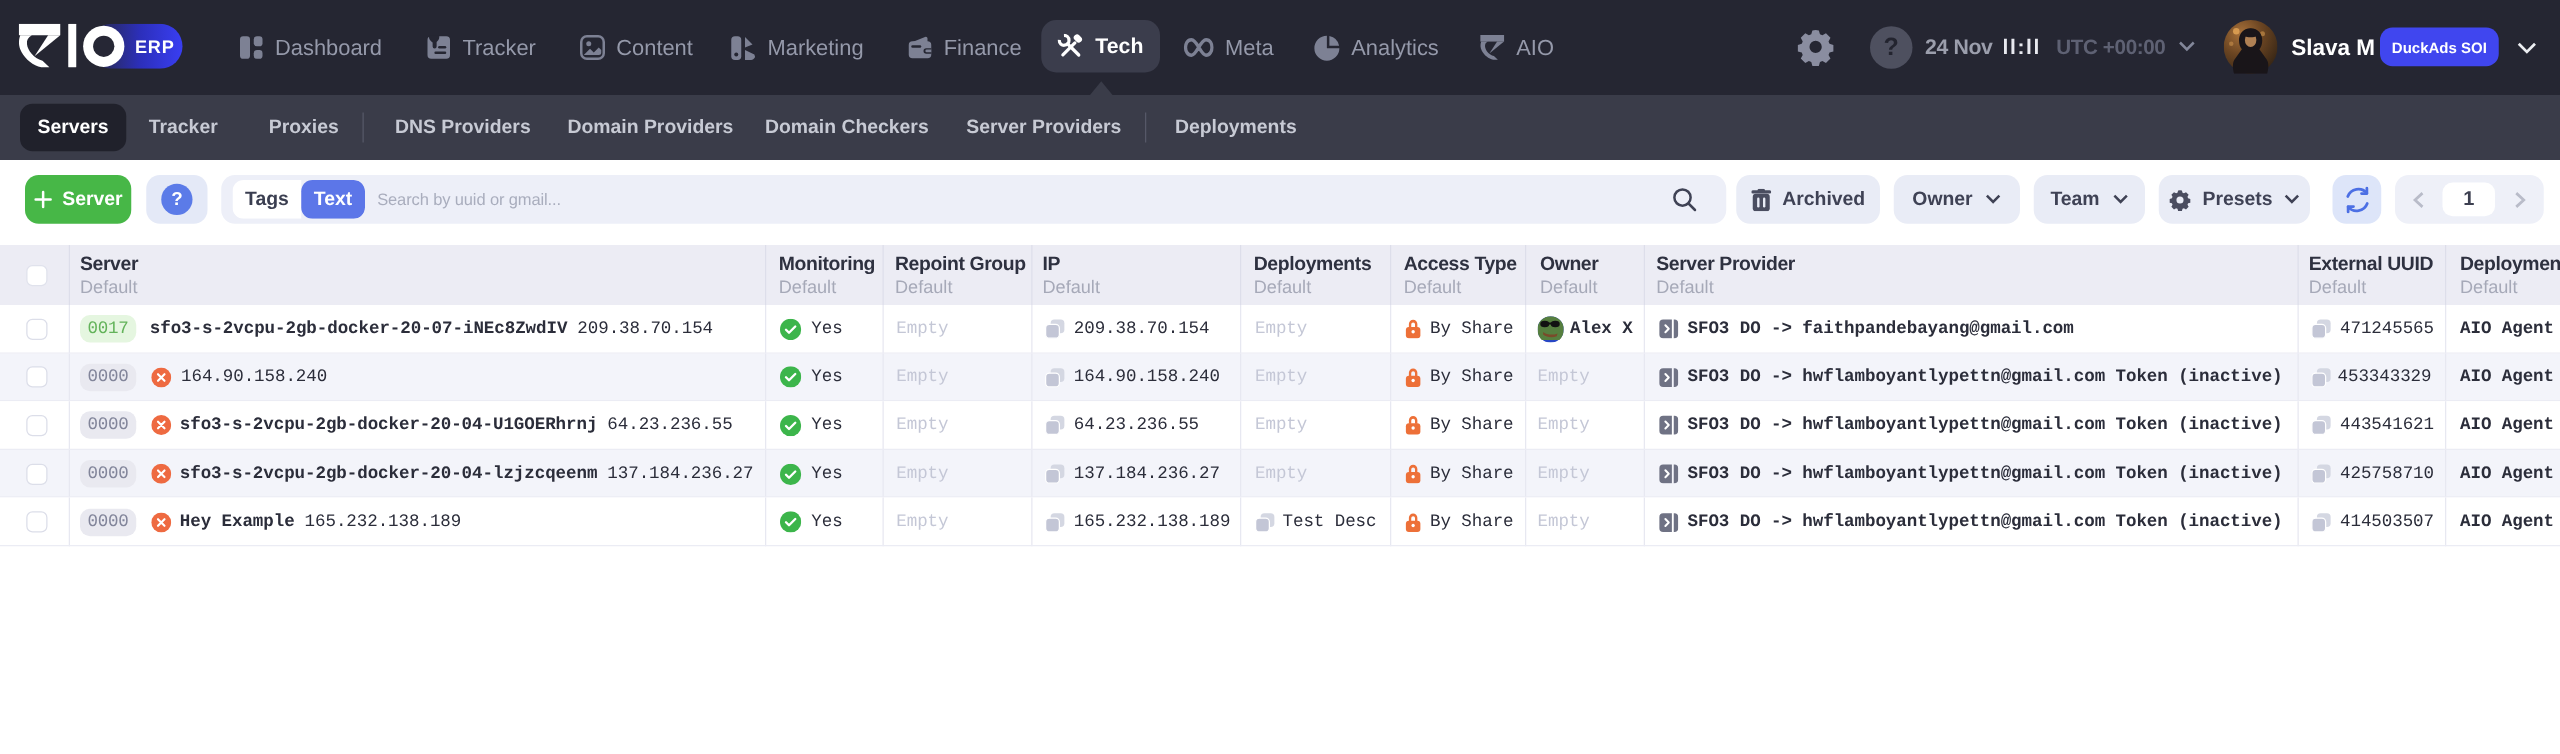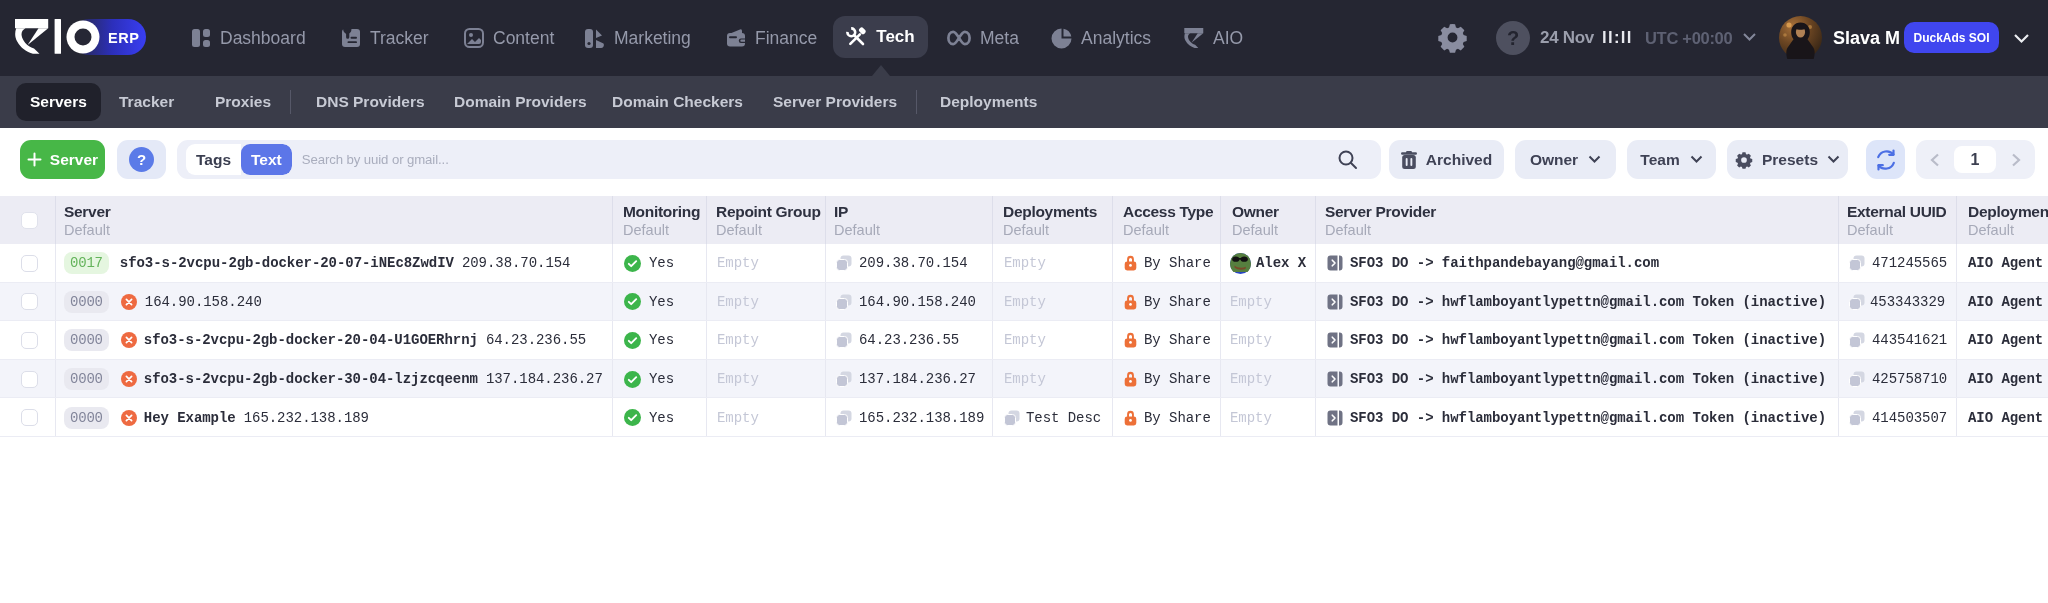--- a/index.html
+++ b/index.html
@@ -556,21 +556,21 @@
     <div class="trow" style="top:359.8px;background:#f3f4fa">
       <div class="checkbox"></div>
       <div class="cell" style="left:64px;width:548px">
         <span class="badge badge-x">0000</span>
         <span style="margin-left:12px;display:flex">
           <svg width="16" height="16" viewBox="0 0 16 16" style="flex:0 0 auto">
             <circle cx="8" cy="8" r="8" fill="#ee6a41"></circle>
             <path d="M5.4 5.4 l5.2 5.2 M10.6 5.4 l-5.2 5.2" stroke="#fff" stroke-width="1.7" stroke-linecap="round"></path>
           </svg>
         </span>
-        <span class="mtext mbold" style="margin-left:7px;white-space:nowrap">sfo3-s-2vcpu-2gb-docker-30-04-lzjzcqeenm</span>
+        <span class="mtext mbold" style="margin-left:7px;white-space:nowrap">sfo3-s-2vcpu-2gb-docker-20-04-lzjzcqeenm</span>
         <span class="mtext" style="margin-left:8px;white-space:nowrap">137.184.236.27</span>
       </div>
       <div class="cell" style="left:624px;width:80px;gap:8px">
         <svg width="17" height="17" viewBox="0 0 17 17" style="flex:0 0 auto">
           <circle cx="8.5" cy="8.5" r="8.5" fill="#3cb54b"></circle>
           <path d="M4.8 8.8 l2.4 2.4 5-5" stroke="#fff" stroke-width="1.9" fill="none" stroke-linecap="round" stroke-linejoin="round"></path>
         </svg>
         <span class="mtext">Yes</span>
       </div>
       <div class="cell" style="left:717px;width:100px">

